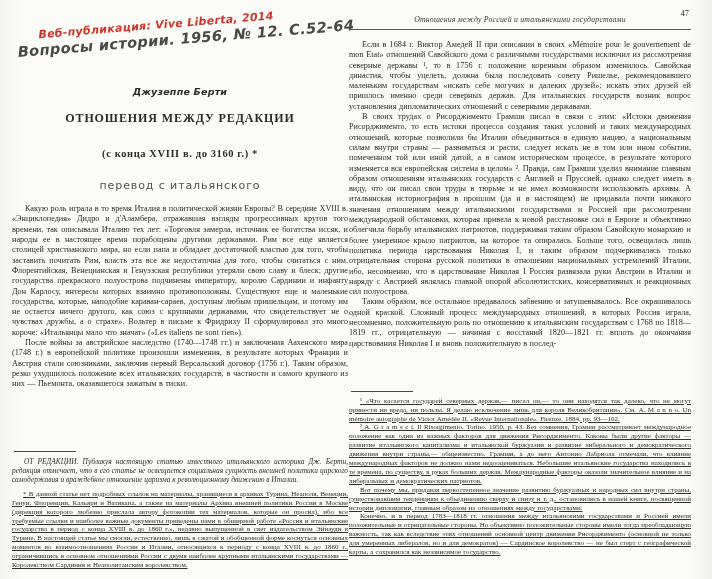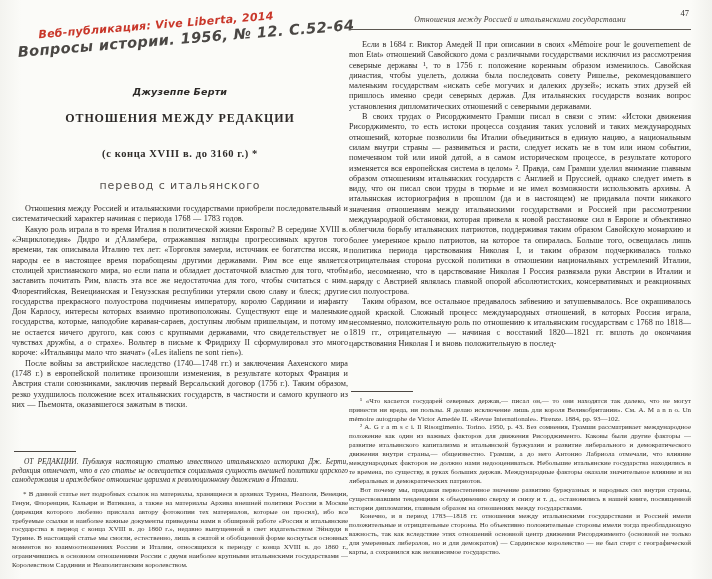--- a/index.html
+++ b/index.html
@@ -61,21 +61,21 @@
   .page-left .page-footer{padding-bottom:9px;}
   .page-right .page-footer{padding-bottom:22px;}
   .fn-rule{width:62px;border:none;border-top:1px solid #4b4残;margin:0 0 5px 2px;}
   hr.fn-rule{border:none;border-top:1px solid #4b4641;width:62px;margin:0 0 5px 2px;}
   .editorial{
     font-style:italic;font-size:7.4px;line-height:9.4px;text-align:justify;
     text-indent:12px;margin:0 0 5px 0;color:#2f2c29;
   }
   .footnote{
     font-size:7px;line-height:8.9px;text-align:justify;text-indent:11px;
-    margin:0;color:#34302c;word-spacing:.3px;
+    margin:0;color:#34302c;word-spacing:.3px;text-decoration:underline;
   }
 </style>
 </head>
 <body>
 
 <div class="sheet">
 
   <div class="page page-left">
 
     <div class="stamp">
@@ -87,21 +87,20 @@
       <div class="author">Джузеппе Берти</div>
       <div class="title">
         <span>ОТНОШЕНИЯ МЕЖДУ РЕДАКЦИИ</span><br>
         <br>
         <span class="title-sub">(с конца XVIII в. до 3160 г.) *</span>
       </div>
       <div class="subtitle">перевод с итальянского</div>
     </div>
 
     <div class="body-text">
-      <p class="para">Отношения между Россией и итальянскими государствами приобрели последовательный и систематический характер начиная с периода 1768 — 1783 годов.</p>
       <p class="para">Какую роль играла в то время Италия в политической жизни Европы? В середине XVIII в. «Энциклопедия» Дидро и д'Аламбера, отражавшая взгляды прогрессивных кругов того времени, так описывала Италию тех лет: «Торговля замерла, источник ее богатства иссяк, и народы ее в настоящее время порабощены другими державами. Рим все еще является столицей христианского мира, но если папа и обладает достаточной властью для того, чтобы заставить почитать Рим, власть эта все же недостаточна для того, чтобы считаться с ним. Флорентийская, Венецианская и Генуэзская республики утеряли свою славу и блеск; другие государства прекрасного полуострова подчинены императору, королю Сардинии и инфанту Дон Карлосу, интересы которых взаимно противоположны. Существуют еще и маленькие государства, которые, наподобие караван-сараев, доступны любым пришельцам, и потому им не остается ничего другого, как союз с крупными державами, что свидетельствует не о чувствах дружбы, а о страхе». Вольтер в письме к Фридриху II сформулировал это много короче: «Итальянцы мало что значат» («Les italiens ne sont rien»).</p>
       <p class="para">После войны за австрийское наследство (1740—1748 гг.) и заключения Аахенского мира (1748 г.) в европейской политике произошли изменения, в результате которых Франция и Австрия стали союзниками, заключив первый Версальский договор (1756 г.). Таким образом, резко ухудшилось положение всех итальянских государств, в частности и самого крупного из них — Пьемонта, оказавшегося зажатым в тиски.</p>
     </div>
 
     <div class="page-footer">
       <hr class="fn-rule">
       <p class="editorial">ОТ РЕДАКЦИИ. Публикуя настоящую статью известного итальянского историка Дж. Берти, редакция отмечает, что в его статье не освещается социальная сущность внешней политики царского самодержавия и враждебное отношение царизма к революционному движению в Италии.</p>
       <p class="footnote">* В данной статье нет подробных ссылок на материалы, хранящиеся в архивах Турина, Неаполя, Венеции, Генуи, Флоренции, Кальяри и Ватикана, а также на материалы Архива внешней политики России в Москве (дирекция которого любезно прислала автору фотокопии тех материалов, которые он просил), ибо все требуемые ссылки и наиболее важные документы приведены нами в обширной работе «Россия и итальянские государства в период с конца XVIII в. до 1860 г.», недавно выпущенной в свет издательством Эйнауди в Турине. В настоящей статье мы смогли, естественно, лишь в сжатой и обобщенной форме коснуться основных моментов во взаимоотношениях России и Италии, относящихся к периоду с конца XVIII в. до 1860 г., ограничившись в основном отношениями России с двумя наиболее крупными итальянскими государствами — Королевством Сардиния и Неаполитанским королевством.</p>
     </div>
   </div>

